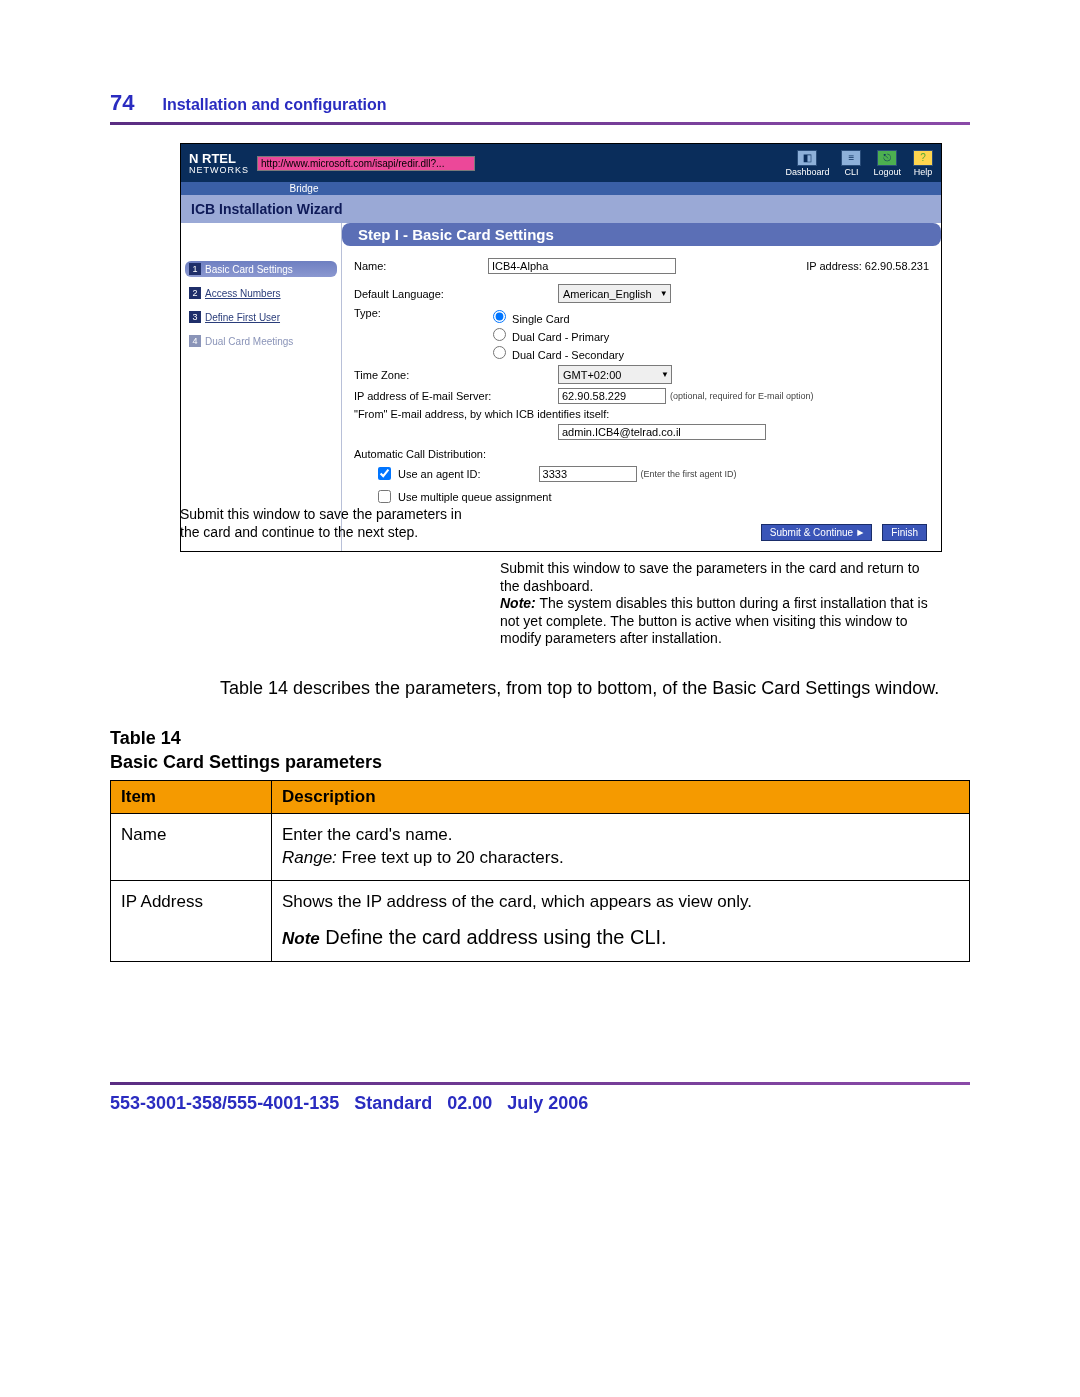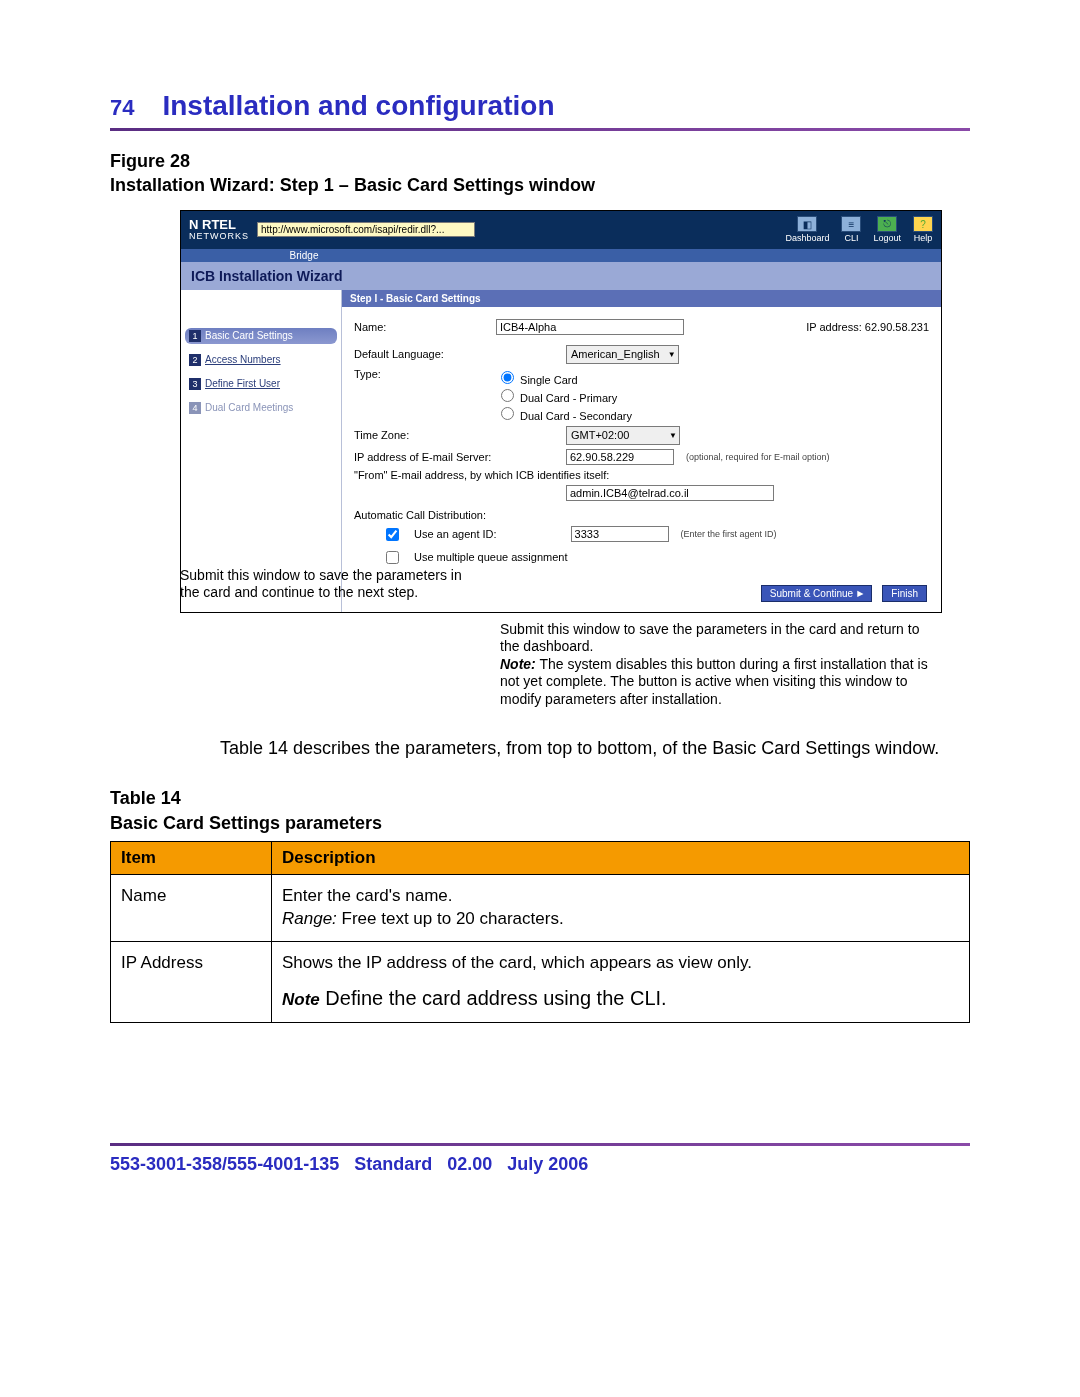--- a/index.html
+++ b/index.html
@@ -18,21 +18,21 @@
     gap: 28px;
     padding-bottom: 6px;
   }
   .page-num {
     color: #2a2cc0;
     font-size: 22px;
     font-weight: bold;
   }
   .section-title {
     color: #2a2cc0;
-    font-size: 28px;
+    font-size: 16px;
     font-weight: bold;
   }
   .header-rule {
     height: 3px;
     background: linear-gradient(to right, #5a2d82, #8a4aa8);
     margin-bottom: 18px;
   }
   .fig-caption {
     font-weight: bold;
     font-size: 18px;
@@ -60,21 +60,21 @@
   .brand {
     font-weight: bold;
     font-size: 13px;
     line-height: 1;
   }
   .brand-sub {
     font-size: 9px;
     letter-spacing: 1px;
   }
   .urlbox {
-    background: #fef9c3;
+    background: #ec4899;
     color: #000;
     font-size: 10px;
     padding: 1px 3px;
     border: 1px solid #7a7a7a;
     width: 210px;
     overflow: hidden;
     white-space: nowrap;
   }
   .top-right {
     margin-left: auto;
@@ -147,30 +147,31 @@
   }
   .step.underline .lbl { text-decoration: underline; }
   .step.muted { color: #8a94b8; }
   .main {
     flex: 1;
     border-left: 1px solid #b8c0d8;
   }
   .main-title {
     background: #5b6fb6;
     color: #fff;
-    font-size: 10px;
-    font-weight: bold;
-    padding: 3px 8px;
+    font-size: 15px;
+    font-weight: bold;
+    padding: 3px 16px;
+    border-radius: 8px;
   }
   .form {
     padding: 8px 12px;
     font-size: 11px;
     color: #000;
   }
-  .row { display: flex; align-items: center; margin: 4px 0; gap: 12px; }
+  .row { display: flex; align-items: center; margin: 4px 0; gap: 4px; }
   .lblcol { width: 130px; }
   input[type=text].f {
     font-size: 11px;
     padding: 1px 3px;
     border: 1px solid #7a7a7a;
     background: #fff;
   }
   .sel {
     font-size: 11px;
     border: 1px solid #7a7a7a;
@@ -281,24 +282,20 @@
 <body>
 
 <div class="page">
 
   <div class="page-header">
     <span class="page-num">74</span>
     <span class="section-title">Installation and configuration</span>
   </div>
   <div class="header-rule"></div>
 
-  <div class="fig-caption">
-    <span>Figure 28</span><br>
-    <span>Installation Wizard: Step 1 – Basic Card Settings window</span>
-  </div>
 
   <div class="shot">
     <div class="topbar">
       <div>
         <div class="brand">N RTEL</div>
         <div class="brand-sub">NETWORKS</div>
       </div>
       <div class="urlbox">http://www.microsoft.com/isapi/redir.dll?...</div>
       <div class="top-right">
         <div class="top-icon">

